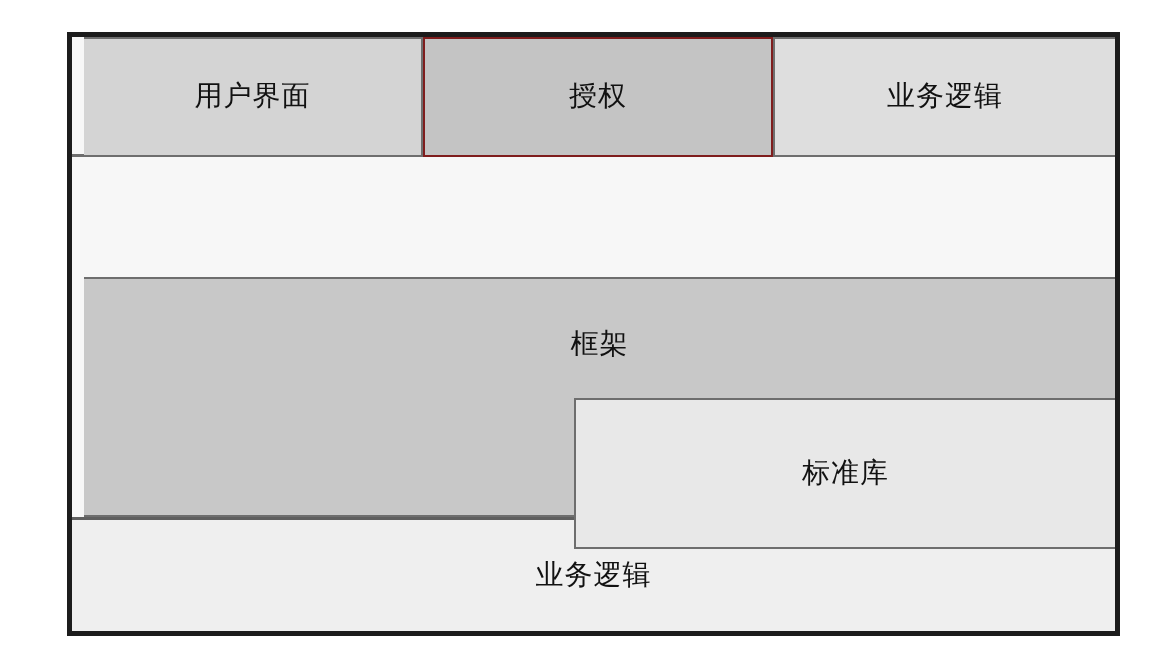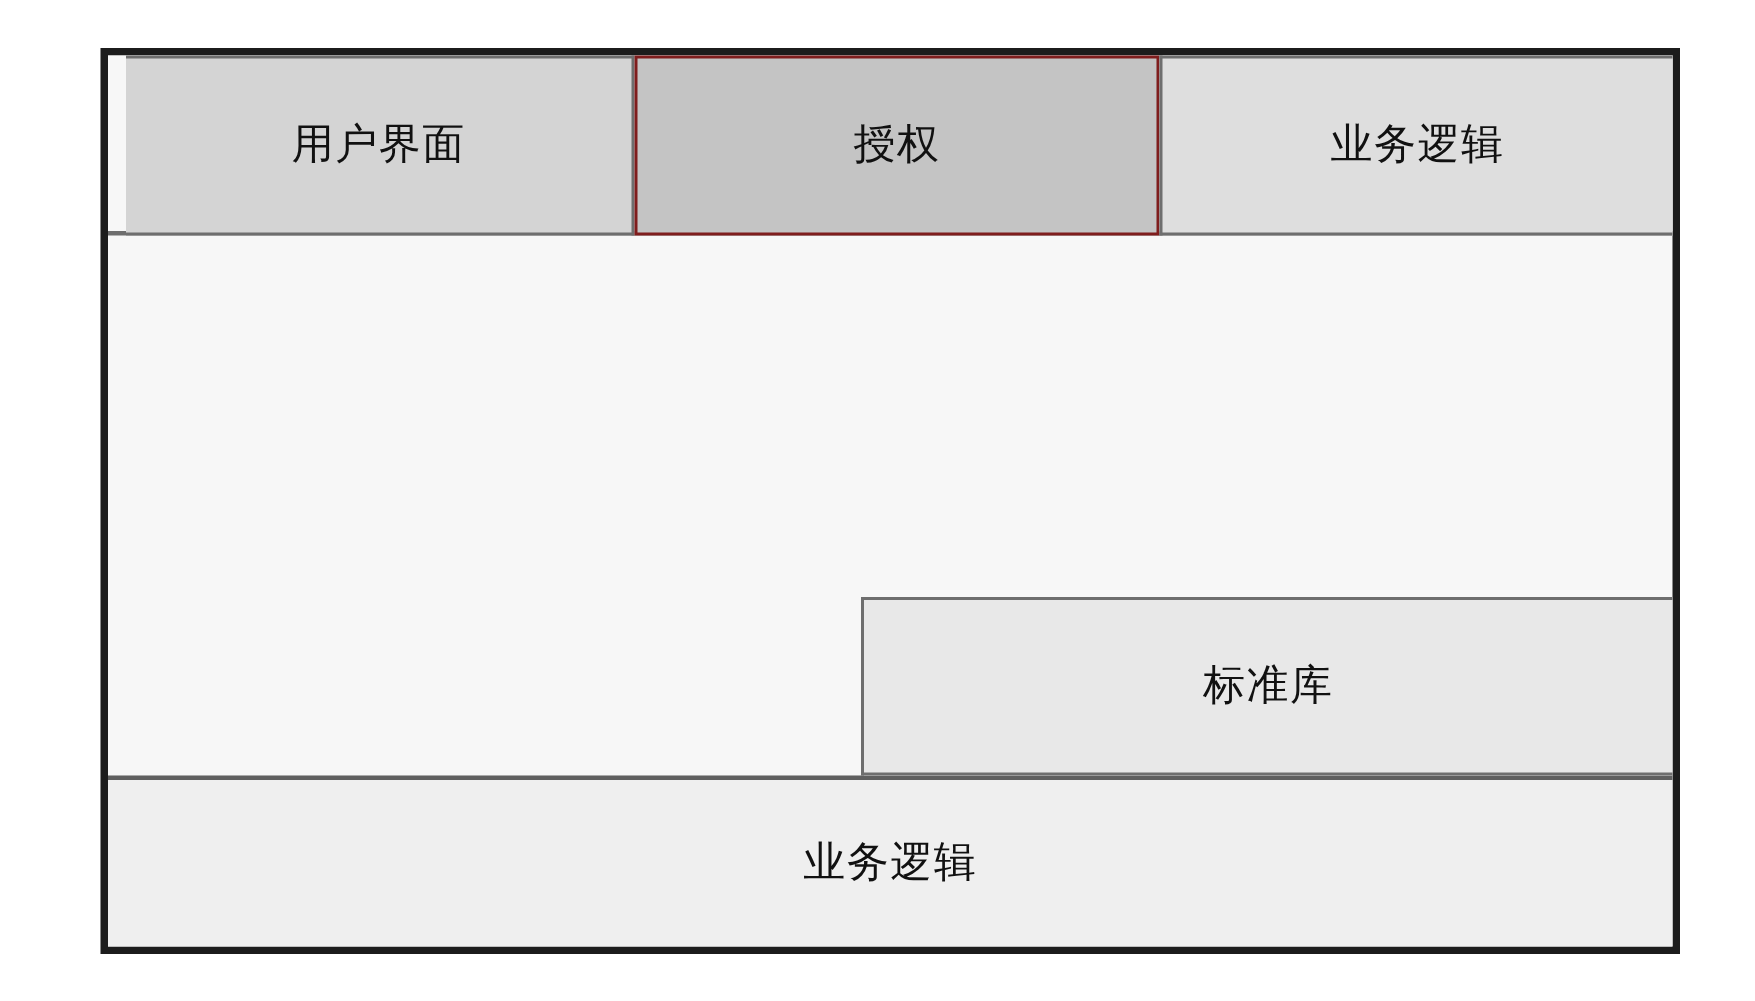--- a/index.html
+++ b/index.html
@@ -127,21 +127,21 @@
     align-items: flex-start;
     justify-content: center;
     padding-top: 52px;
   }
 
   
   .box-stdlib {
     left: 502px;
     top: 361px;
     width: 541px;
-    height: 119px;
+    height: 151px;
     background: #e8e8e8;
     border: 2px solid #6e6e6e;
     border-right: none;
     z-index: 3;
     text-align: right;
   }
 
   
   .row-container {
     left: 0;
@@ -173,20 +173,23 @@
         <div class="cell cell-auth">
           <span class="layer-label">授权</span>
         </div>
 
         <div class="cell cell-biz">
           <span class="layer-label">业务逻辑</span>
         </div>
 
       </div>
 
+      <div class="layer row-framework">
+        <span class="layer-label">框架</span>
+      </div>
 
       <div class="layer box-stdlib">
         <span class="layer-label">标准库</span>
       </div>
 
       <div class="layer row-container">
         <span class="layer-label">业务逻辑</span>
       </div>
 
     </div>

